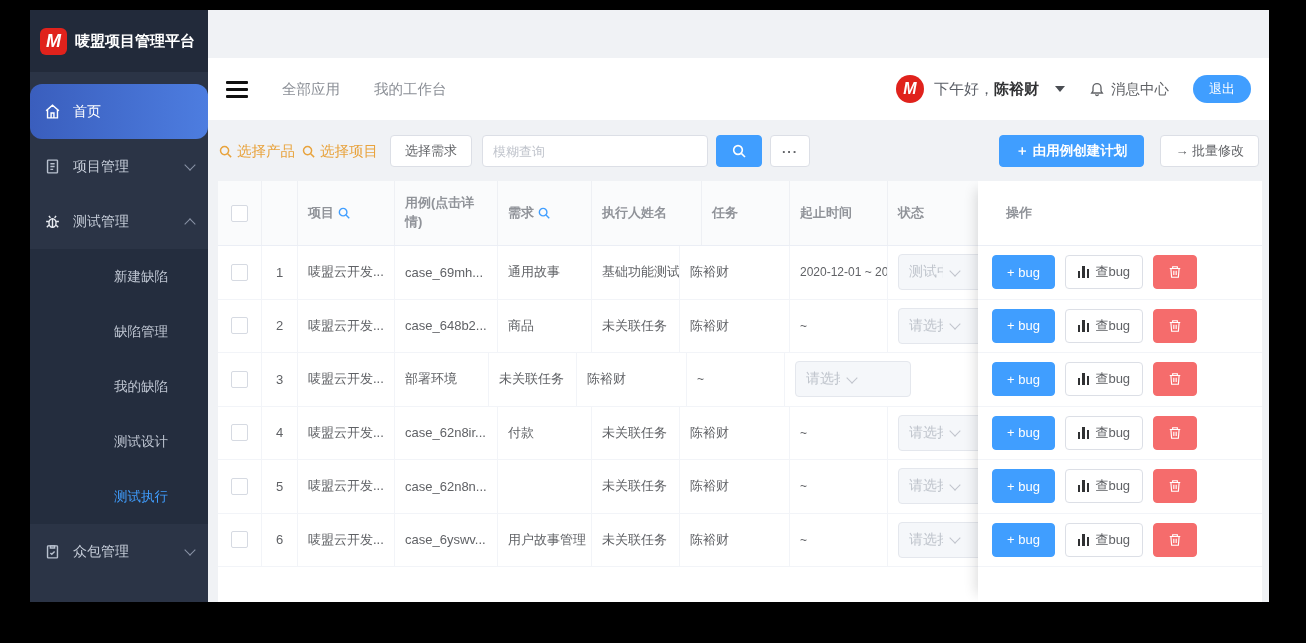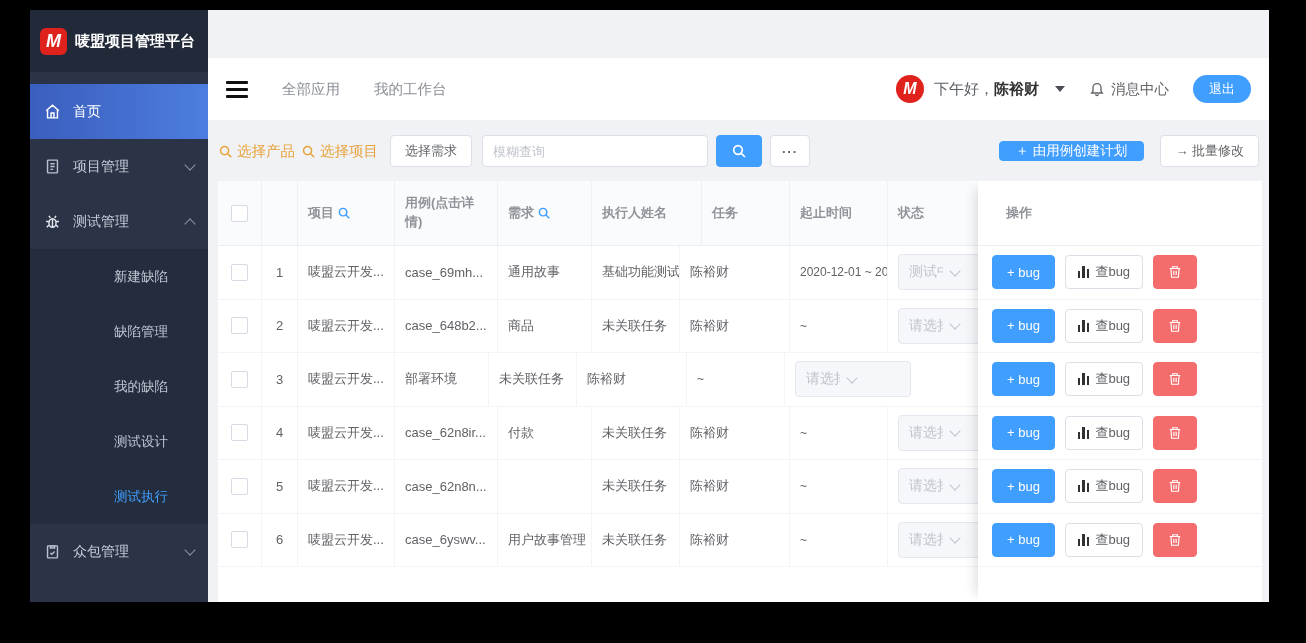--- a/index.html
+++ b/index.html
@@ -7,21 +7,21 @@
        font-family:"Liberation Sans","DejaVu Sans",sans-serif;}
   .app{position:absolute;left:30px;top:10px;width:1239px;height:592px;background:#f0f2f5;
        display:flex;overflow:hidden;}
   
   .sidebar{width:178px;flex-shrink:0;background:#2b3446;display:flex;flex-direction:column;overflow:hidden;}
   .logo{height:62px;background:#222a3a;display:flex;align-items:center;padding:0 10px;gap:8px;flex-shrink:0;}
   .logo-badge{width:27px;height:27px;background:#e0221c;border-radius:6px;color:#fff;font-weight:bold;
       display:flex;align-items:center;justify-content:center;font-size:18px;font-style:italic;flex-shrink:0;}
   .logo-title{color:#fff;font-size:15px;font-weight:bold;white-space:nowrap;}
   .nav{flex:1;padding-top:12px;}
-  .nav-item{height:55px;display:flex;align-items:center;padding:0 14px;gap:12px;color:#c6cdd9;font-size:14px;cursor:pointer;}
+  .nav-item{height:55px;display:flex;align-items:center;padding:0 14px;gap:12px;color:#c6cdd9;font-size:14px;cursor:pointer;border-radius:12px;}
   .nav-item .lbl{flex:1;}
   .nav-item.active{background:linear-gradient(90deg,#3a5ebd,#4d7de0);color:#fff;}
   .caret{width:7px;height:7px;border-right:1.6px solid #8a93a6;border-bottom:1.6px solid #8a93a6;
       transform:rotate(45deg);margin-top:-4px;}
   .caret.up{transform:rotate(-135deg);margin-top:4px;}
   .submenu{background:#242d3e;}
   .sub-item{height:55px;display:flex;align-items:center;padding-left:84px;color:#bfc6d2;font-size:13.5px;cursor:pointer;}
   .sub-item.active{color:#409eff;}
   .nav-item.partial{margin-top:12px;}
   .icon16{width:17px;height:17px;flex-shrink:0;}
@@ -50,21 +50,21 @@
   .btn{background:#fff;border:1px solid #dcdfe6;border-radius:4px;height:32px;font-size:13px;color:#606266;
       display:inline-flex;align-items:center;justify-content:center;padding:0 14px;cursor:pointer;white-space:nowrap;}
   .btn.req{margin-left:12px;}
   .search-input{margin-left:10px;width:204px;height:30px;border:1px solid #dcdfe6;border-radius:4px;
       background:#fff;font-size:13px;padding:0 10px;color:#606266;}
   .search-input::placeholder{color:#c0c4cc;}
   .btn-primary{background:#409eff;border:1px solid #409eff;color:#fff;}
   .search-btn{margin-left:8px;width:46px;height:32px;border-radius:4px;padding:0;}
   .more-btn{margin-left:8px;width:40px;padding:0;letter-spacing:1px;font-weight:bold;color:#606266;}
   .spacer{flex:1;}
-  .create-btn{height:20px;padding:0 16px;font-size:13.5px;}
+  .create-btn{height:32px;padding:0 16px;font-size:13.5px;font-weight:bold;}
   .batch-btn{margin-left:16px;margin-right:0;}
   
   .table{position:relative;margin-top:13px;background:#fff;width:1044px;height:433px;overflow:hidden;}
   .thead{display:flex;height:64px;background:#fafbfc;border-bottom:1px solid #ebeef5;color:#909399;
       font-size:13px;font-weight:bold;}
   .trow{display:flex;height:52.5px;border-bottom:1px solid #f2f4f8;color:#606266;font-size:13px;background:#fff;}
   .cell{display:flex;align-items:center;padding:0 10px;border-right:1px solid #f2f4f8;overflow:hidden;
       white-space:nowrap;box-sizing:border-box;flex-shrink:0;}
   .thead .cell{border-right:1px solid #eef0f4;white-space:normal;line-height:1.45;}
   .c0{width:44px;justify-content:center;padding:0;}

